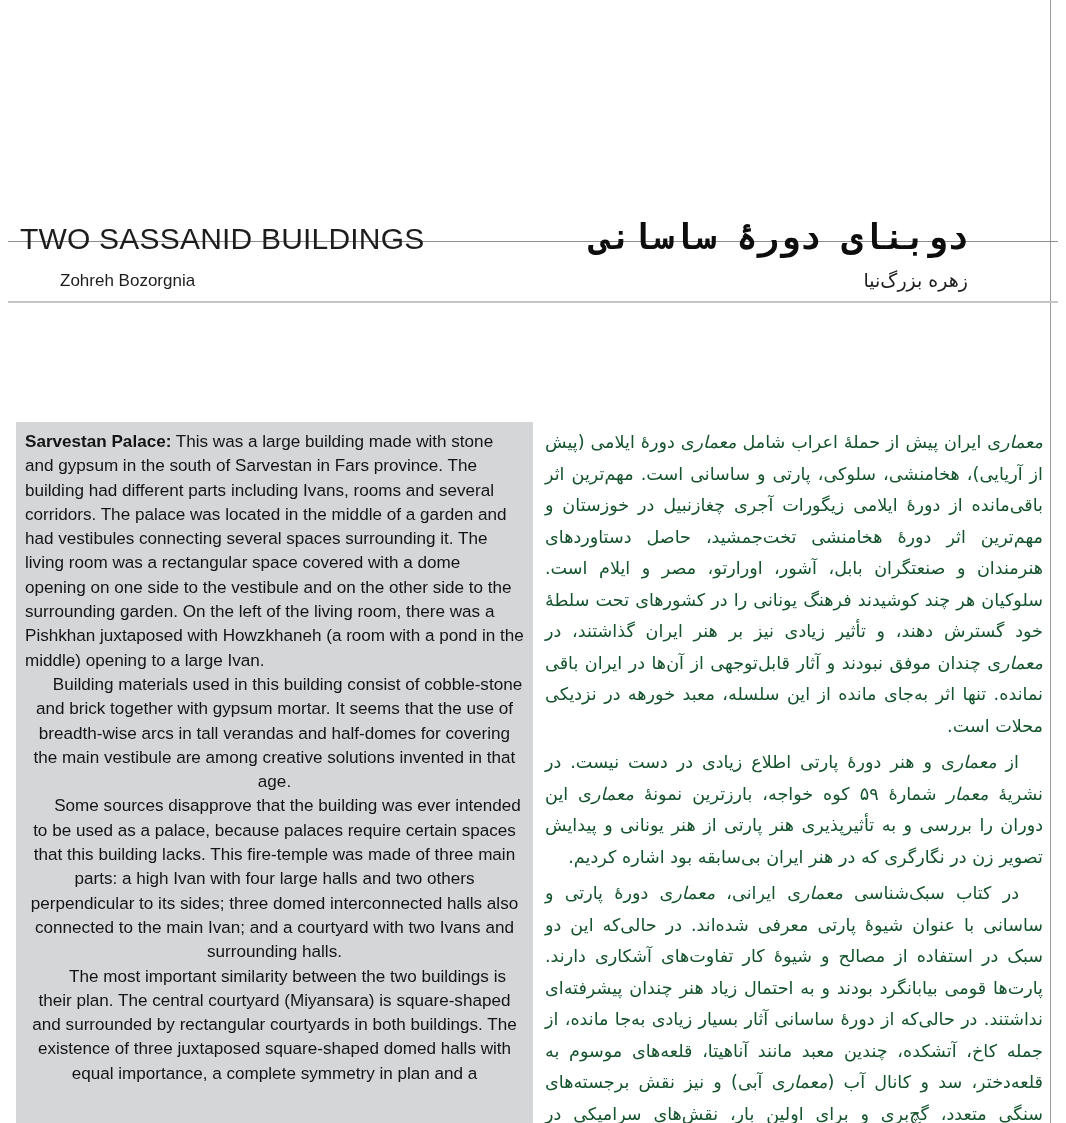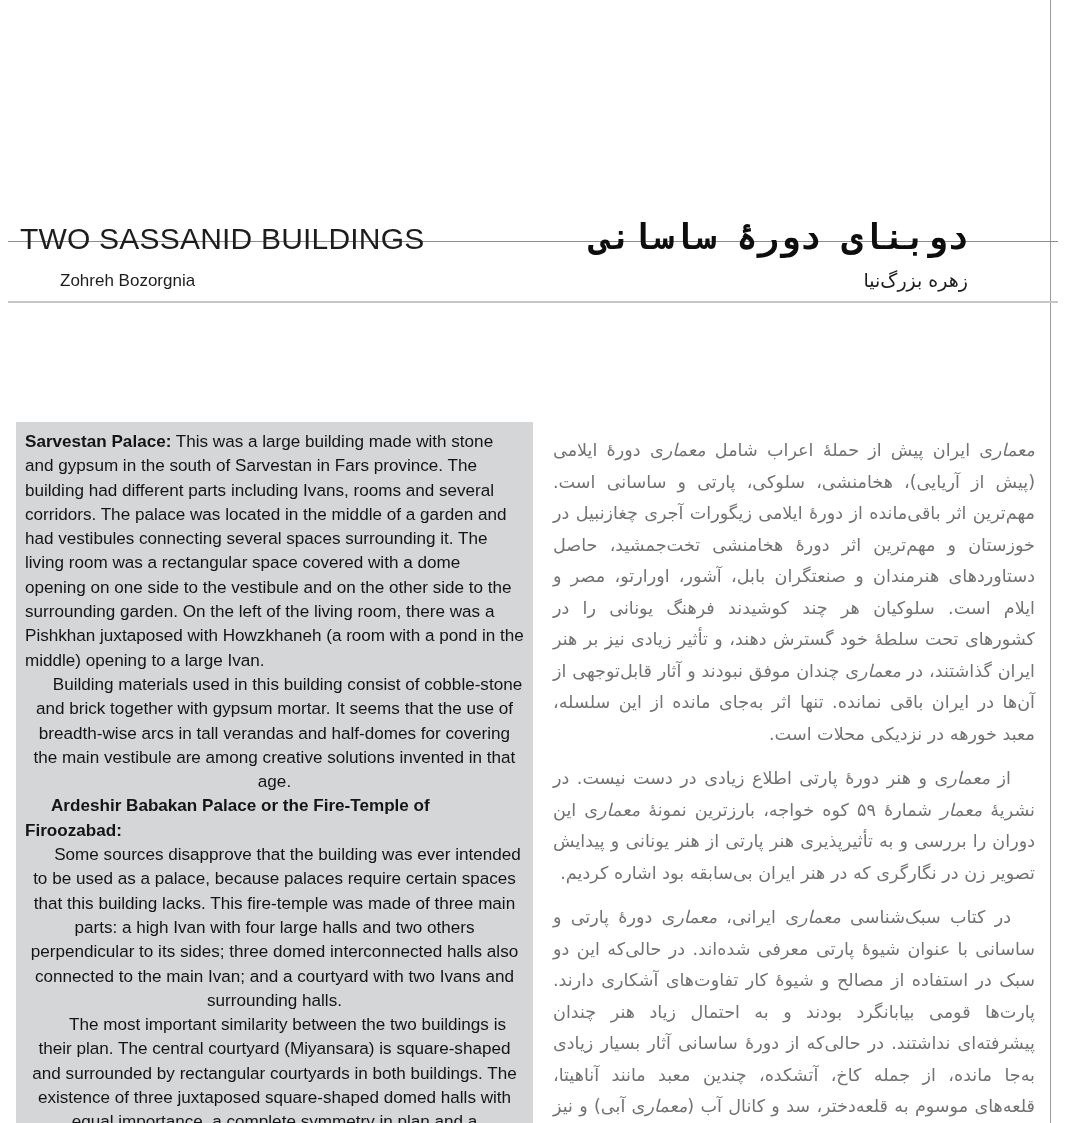--- a/index.html
+++ b/index.html
@@ -148,24 +148,24 @@
     top: 422px;
     width: 508px;
     height: 701px;
     overflow: hidden;
     direction: rtl;
     text-align: justify;
     font-family: "DejaVu Sans", sans-serif;
   }
 
   .col-fa p {
-    margin: 13px;
+    margin: 5px;
     font-size: 17.6px;
     line-height: 31.5px;
-    color: #737373;
+    color: #14532d;
     text-align: justify;
     text-align-last: right;
   }
   .col-fa p.indent {
     text-indent: 24px;
   }
   .col-fa i {
     font-style: italic;
   }
 </style>
@@ -193,23 +193,20 @@
   <div class="col-en">
 
     <p>
       <b class="lead">Sarvestan Palace:</b><span> This was a large building made with stone and gypsum in the south of Sarvestan in Fars province. The building had different parts including Ivans, rooms and several corridors. The palace was located in the middle of a garden and had vestibules connecting several spaces surrounding it. The living room was a rectangular space covered with a dome opening on one side to the vestibule and on the other side to the surrounding garden. On the left of the living room, there was a Pishkhan juxtaposed with Howzkhaneh (a room with a pond in the middle) opening to a large Ivan.</span>
     </p>
 
     <p class="indent">
       <span>Building materials used in this building consist of cobble-stone and brick together with gypsum mortar. It seems that the use of breadth-wise arcs in tall verandas and half-domes for covering the main vestibule are among creative solutions invented in that age.</span>
     </p>
 
-    <p class="heading-run">
-      <b class="lead">Ardeshir Babakan Palace or the Fire-Temple of Firoozabad:</b>
-    </p>
 
     <p class="indent">
       <span>Some sources disapprove that the building was ever intended to be used as a palace, because palaces require certain spaces that this building lacks. This fire-temple was made of three main parts: a high Ivan with four large halls and two others perpendicular to its sides; three domed interconnected halls also connected to the main Ivan; and a courtyard with two Ivans and surrounding halls.</span>
     </p>
 
 
     <p class="indent">
       <span>The most important similarity between the two buildings is their plan. The central courtyard (Miyansara) is square-shaped and surrounded by rectangular courtyards in both buildings. The existence of three juxtaposed square-shaped domed halls with equal importance, a complete symmetry in plan and a</span>
     </p>
   </div>

